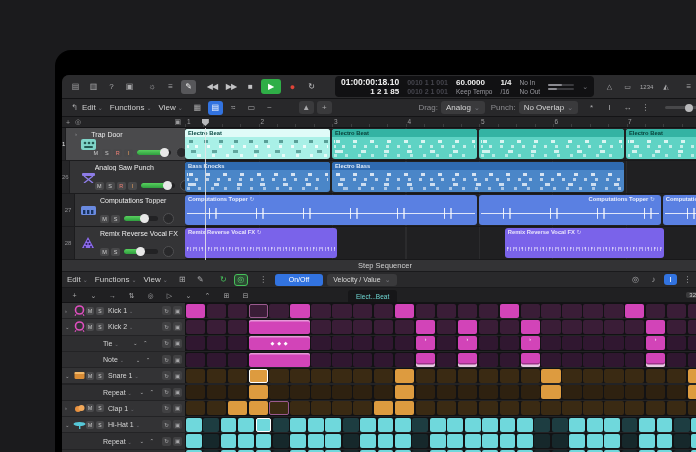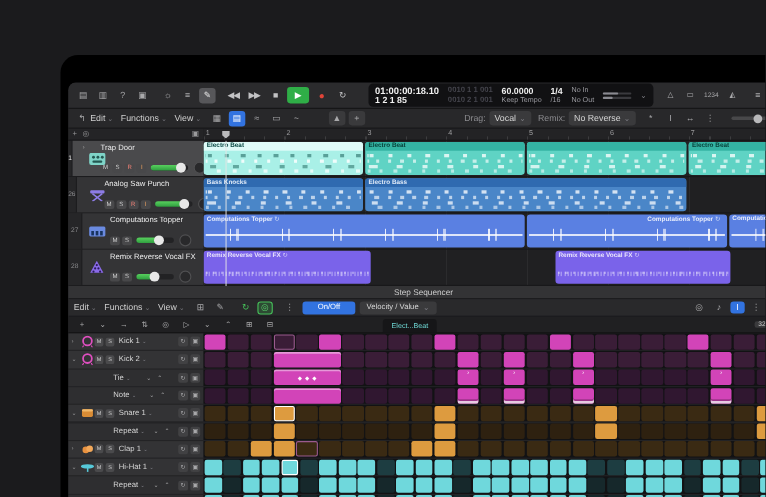--- a/index.html
+++ b/index.html
@@ -20,21 +20,21 @@
   .ib.active{background:#57575a;color:#ececec;}
   .ib.sm{font-size:7px;}
   .tbtn{height:15px;min-width:16px;display:flex;align-items:center;justify-content:center;
         color:#c2c2c4;font-size:8px;letter-spacing:-1px;}
   .tbtn.play{background:#2fae47;color:#fff;border-radius:3px;width:20px;font-size:8px;letter-spacing:0;}
   .tbtn.rec{color:#e04438;font-size:9px;}
   .lcd{display:flex;align-items:center;background:#111113;border-radius:4px;height:21px;
        padding:0 6px;gap:8px;margin:0 8px;}
   .lcd .col{display:flex;flex-direction:column;justify-content:center;line-height:9px;white-space:nowrap;}
   .lcd .tc{font-size:8.5px;color:#f2f2f2;font-weight:bold;}
-  .lcd .pos{font-size:8px;color:#f2f2f2;font-weight:bold;}
+  .lcd .pos{font-size:8px;color:#f2f2f2;font-weight:bold;text-align:right;}
   .lcd .ghost{font-size:7px;color:#45454d;font-weight:bold;}
   .lcd .tempo{font-size:8px;color:#f0f0f0;font-weight:bold;}
   .lcd .lbl{font-size:6.5px;color:#9a9aa0;}
   .lcd .io{font-size:6.5px;color:#9a9aa0;}
   .cpu{display:flex;flex-direction:column;gap:2px;}
   .cpu .bar{width:26px;height:2px;background:#3a3a3e;border-radius:1px;position:relative;}
   .cpu .bar i{position:absolute;left:0;top:0;bottom:0;width:55%;background:#8a8a90;border-radius:1px;}
   .chev{color:#7a7a80;font-size:7px;}
 
   
@@ -254,26 +254,26 @@
             <span class="ib ">▭</span>
             <span class="ib ">~</span>
           </span>
         <span class="grp" id="t2-tools" style="margin-left:14px">
             <span class="ib " style="background: rgb(58, 58, 60); height: 13px;">▲</span>
             <span class="ib " style="background: rgb(58, 58, 60); height: 13px;">+</span>
           </span>
         <span style="flex:1"></span>
         <span class="dimlbl">Drag:</span>
         <span class="pill">
-          <span>Vocal</span>
+          <span>Analog</span>
           <span class="chev">⌄</span>
         </span>
-        <span class="dimlbl">Remix:</span>
+        <span class="dimlbl">Punch:</span>
         <span class="pill">
-          <span>No Reverse</span>
+          <span>No Overlap</span>
           <span class="chev">⌄</span>
         </span>
         <span class="grp" id="t2-right" style="margin-left:6px">
             <span class="ib ">*</span>
             <span class="ib ">I</span>
             <span class="ib ">↔</span>
             <span class="ib ">⋮</span>
           </span>
         <span class="slider">
             <i></i>

